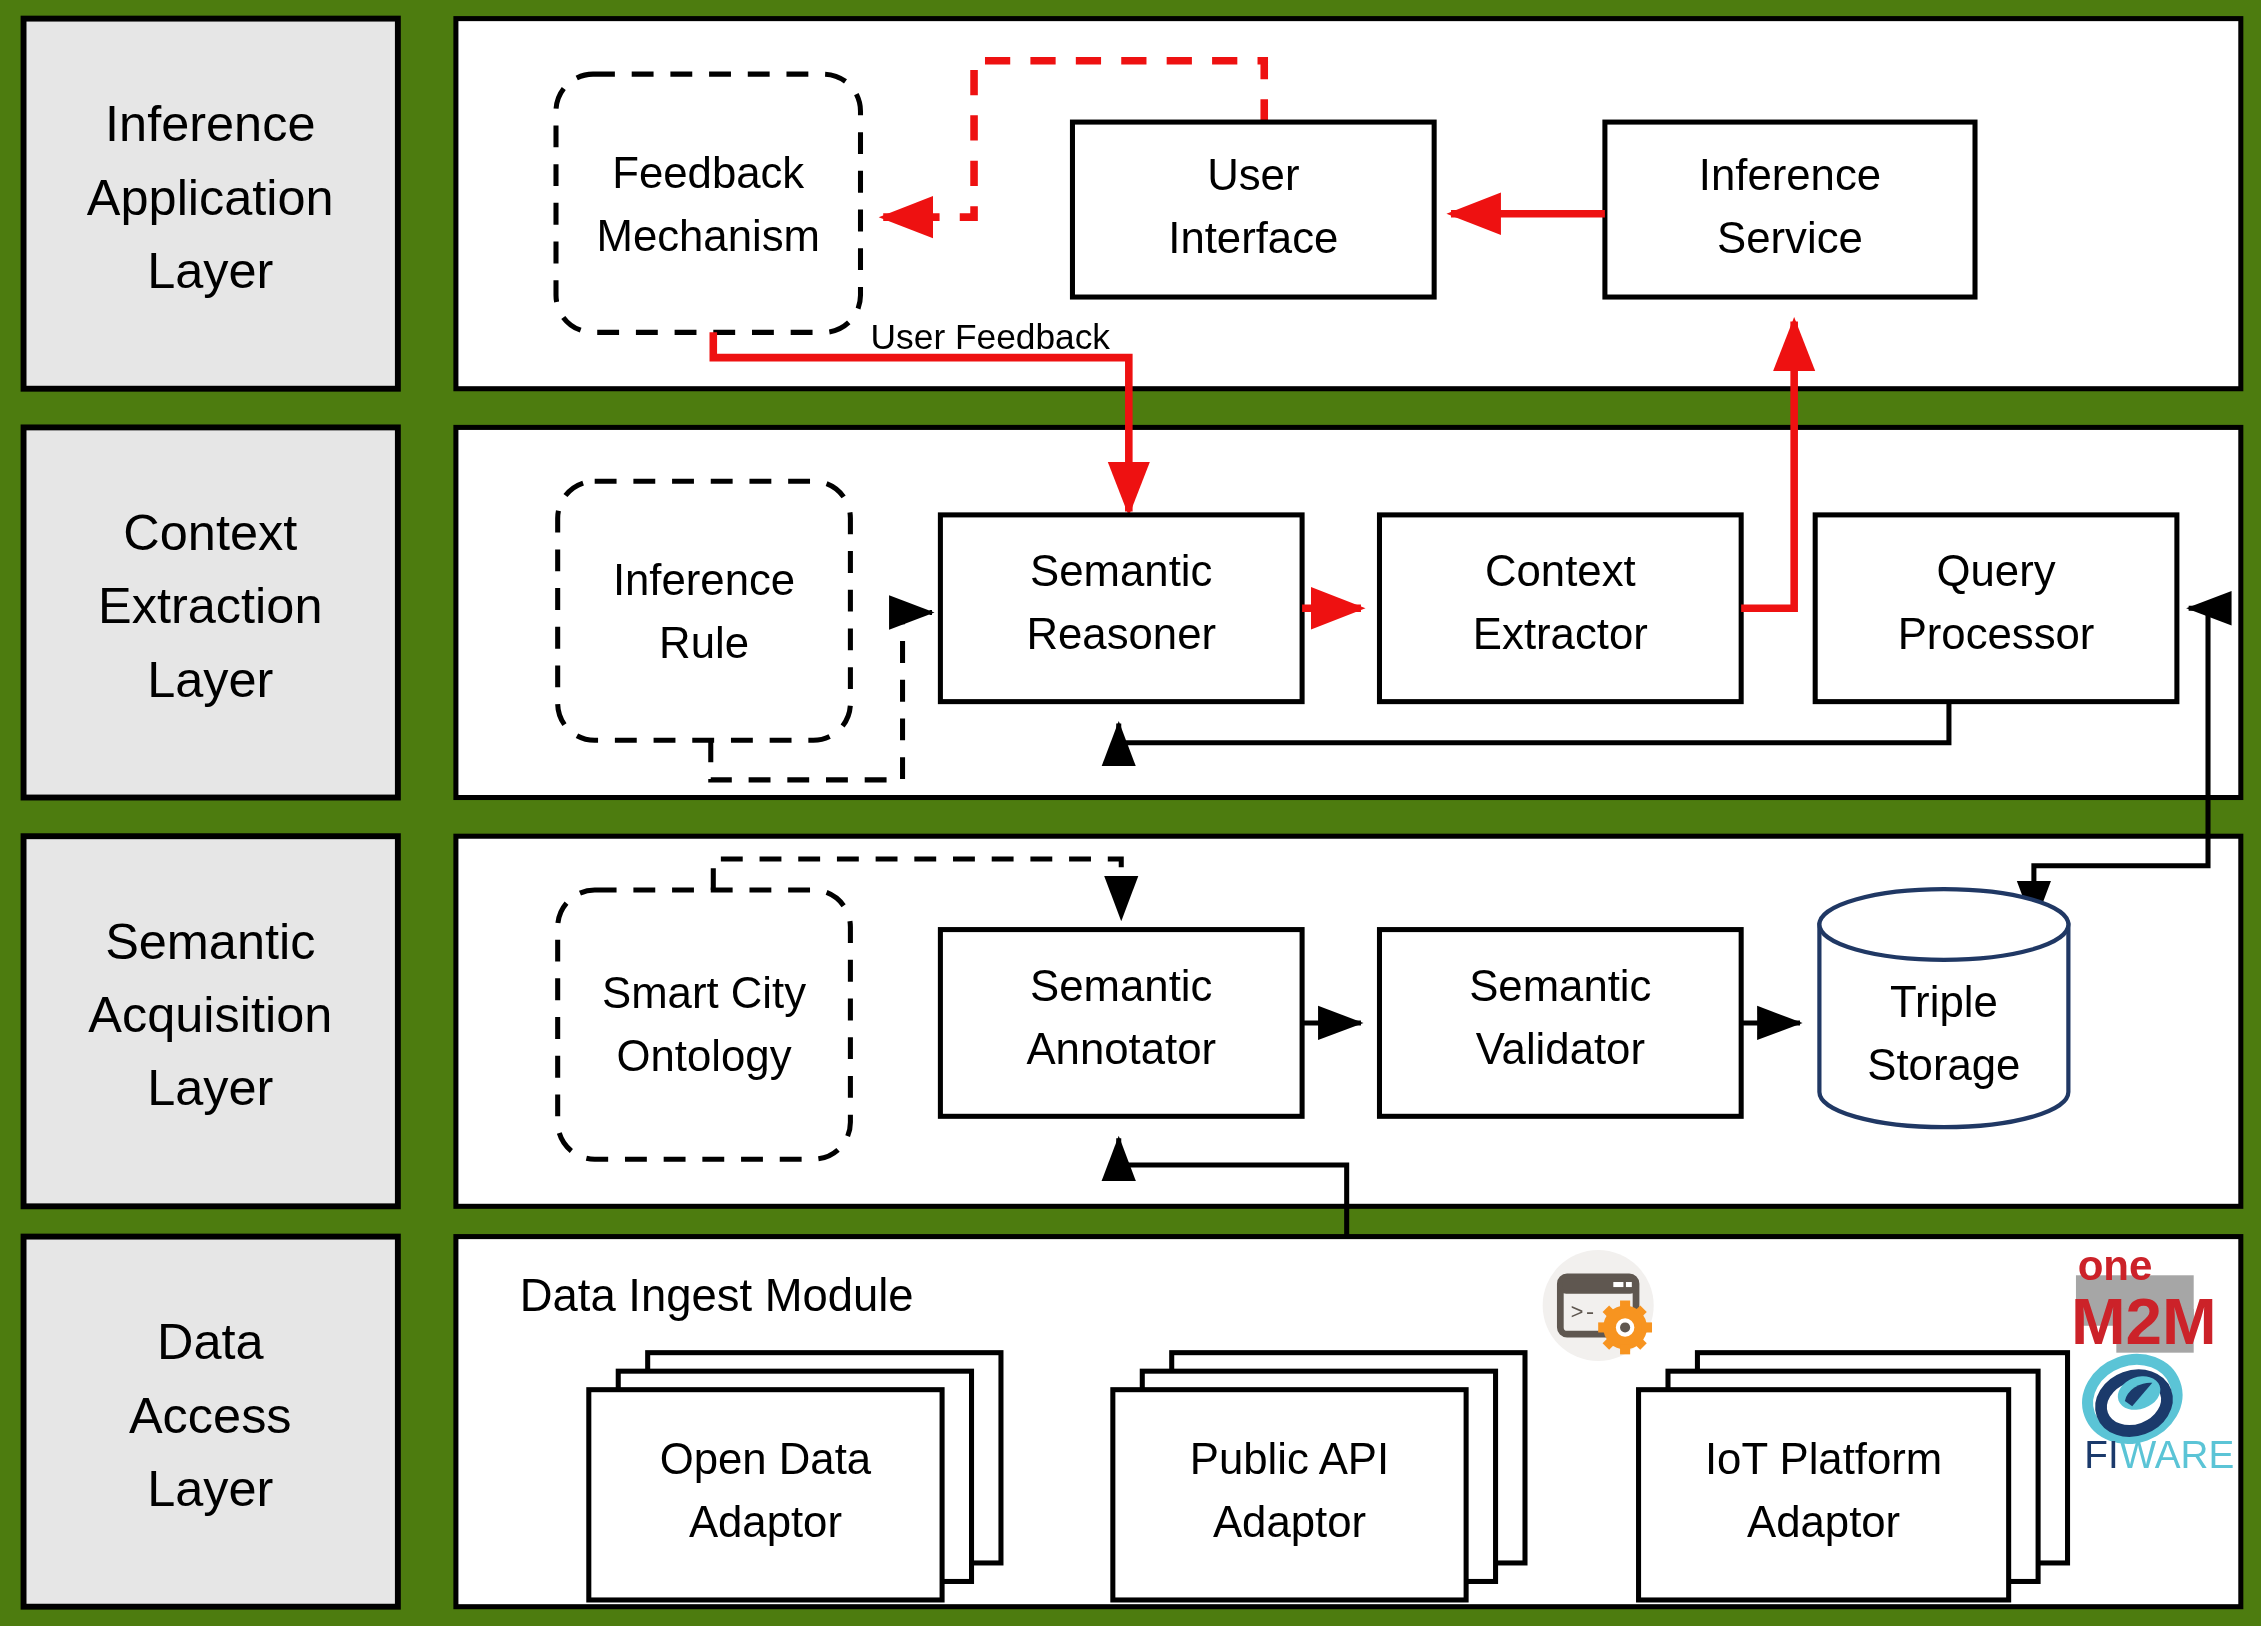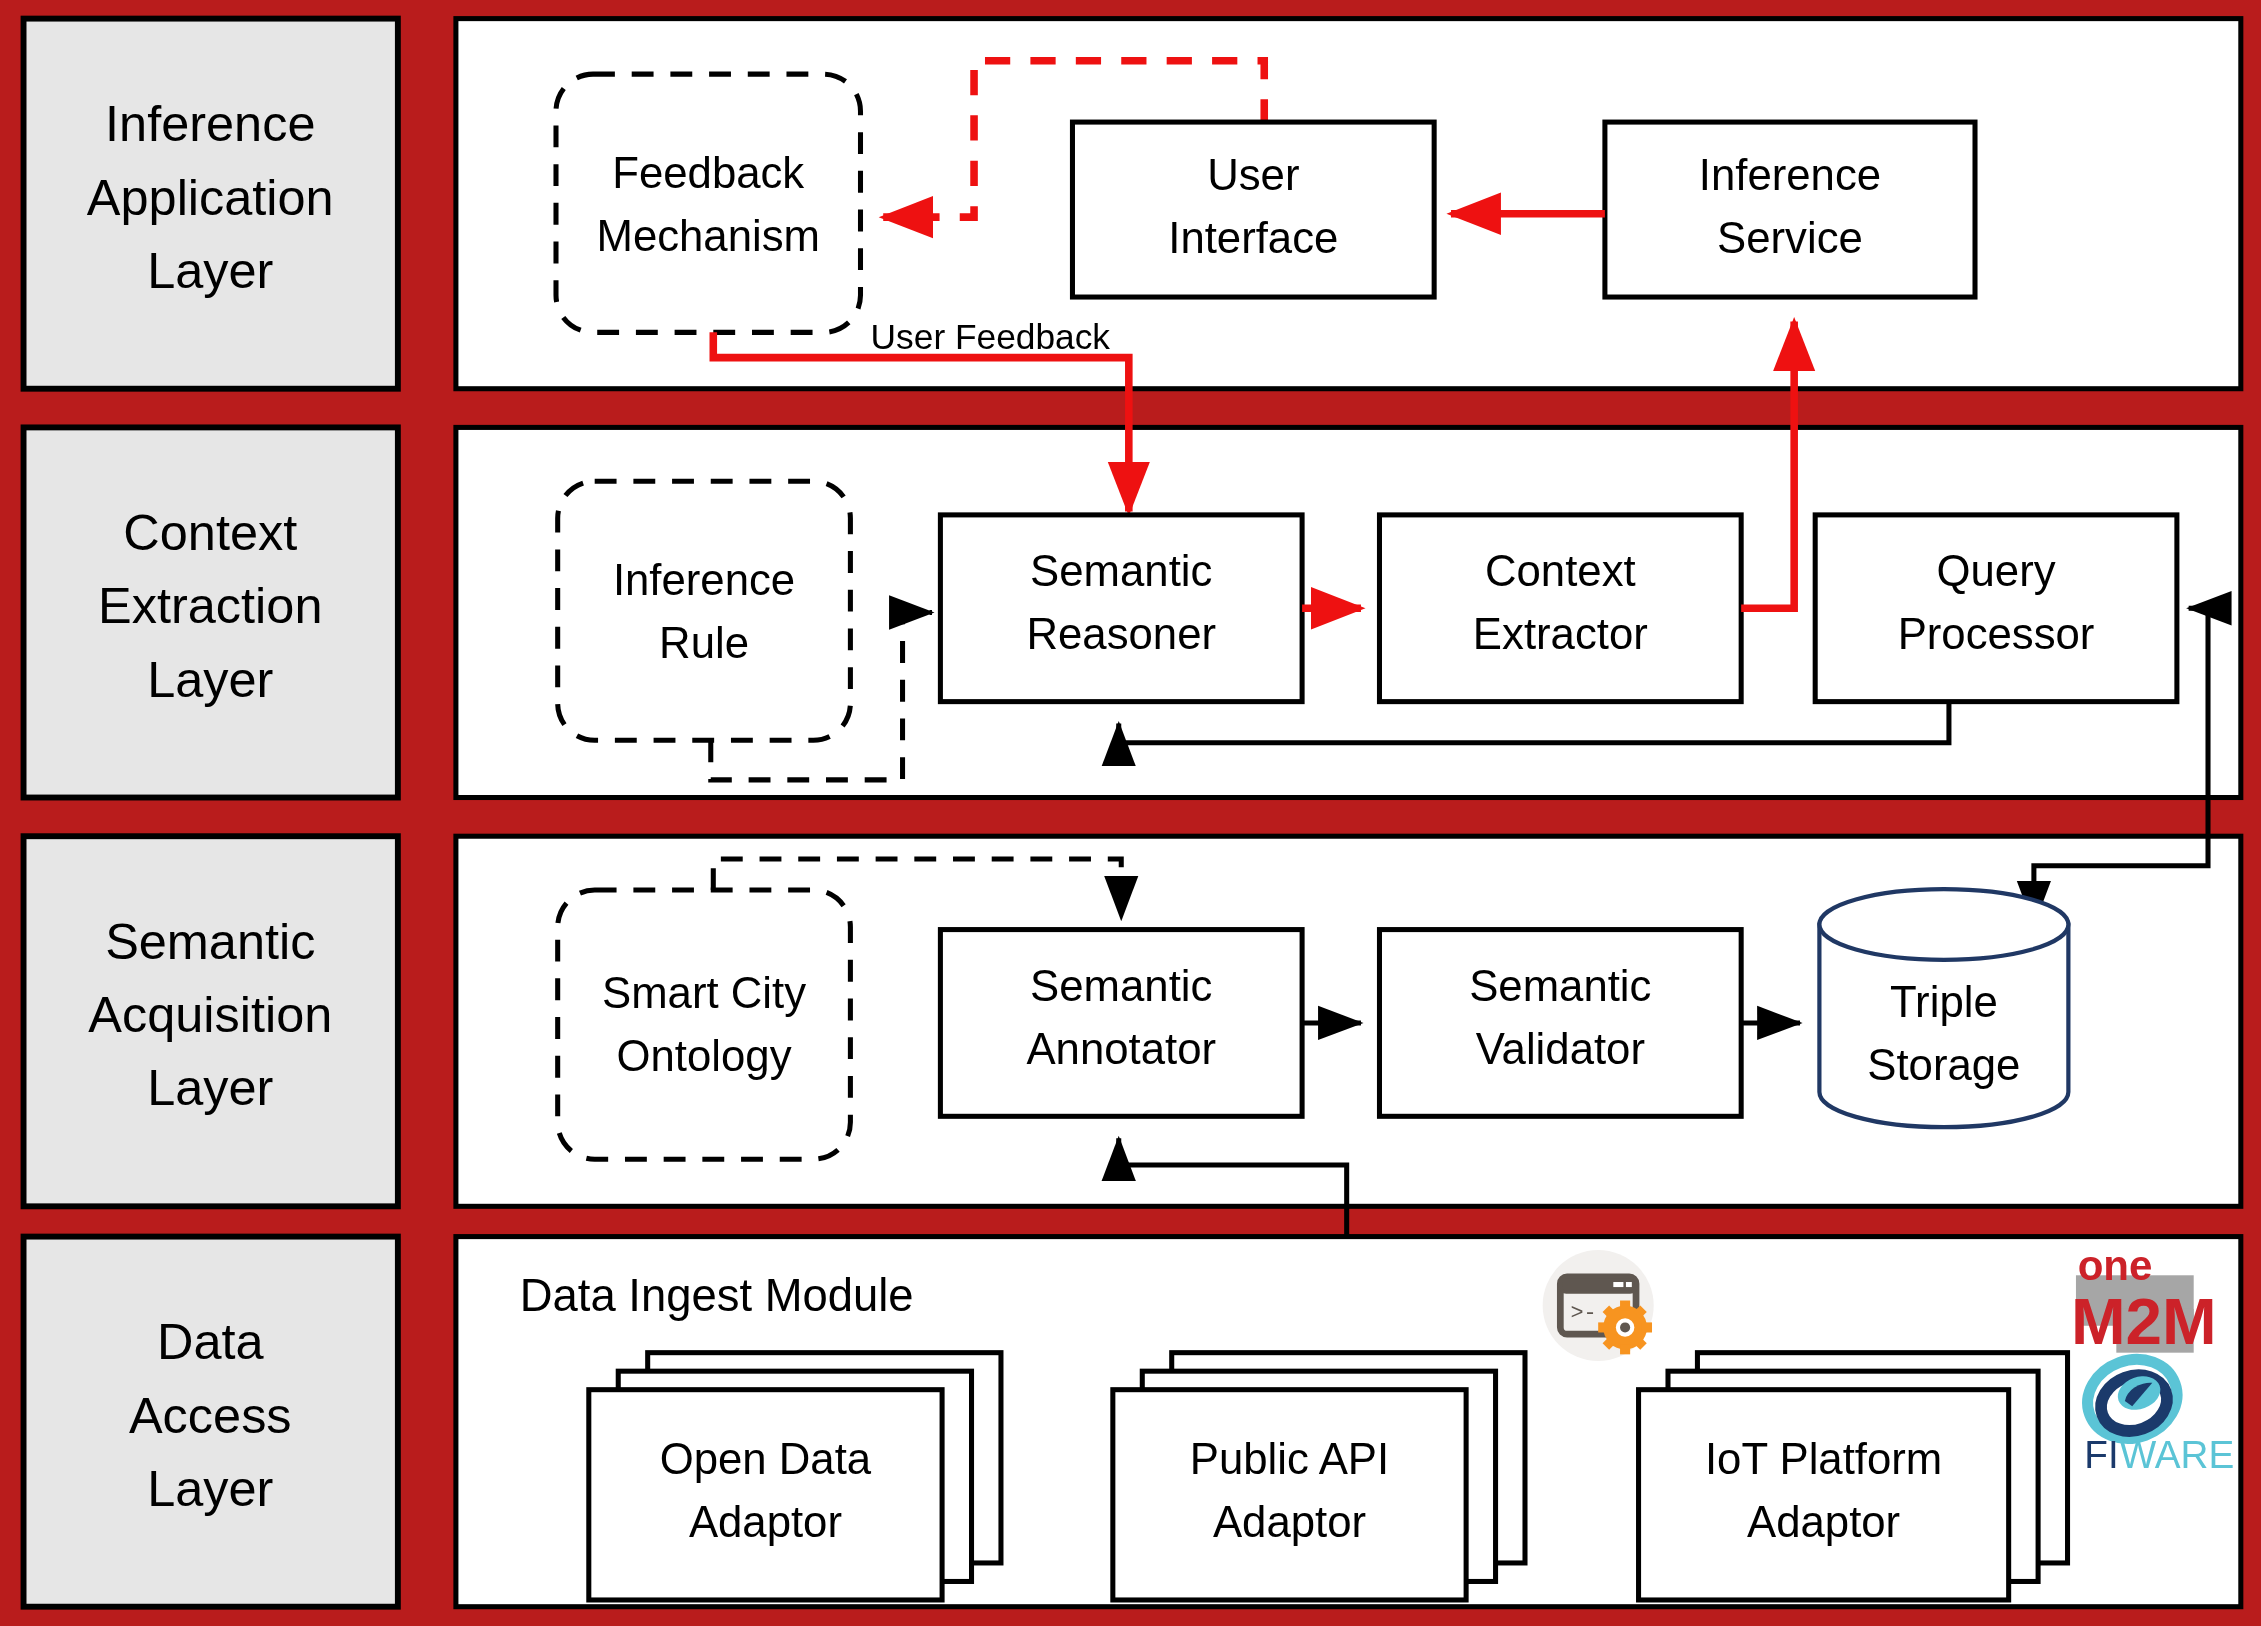--- a/index.html
+++ b/index.html
@@ -8,21 +8,21 @@
     padding: 0;
     background: #ffffff;
   }
   body {
     font-family: "Liberation Sans", sans-serif;
   }
   #canvas {
     position: relative;
     width: 2261px;
     height: 1627px;
-    background: #b91c1c;
+    background: #4d7c0f;
     overflow: hidden;
   }
   svg.layer-svg {
     position: absolute;
     top: 0;
     left: 0;
     width: 2261px;
     height: 1627px;
     pointer-events: none;
   }

